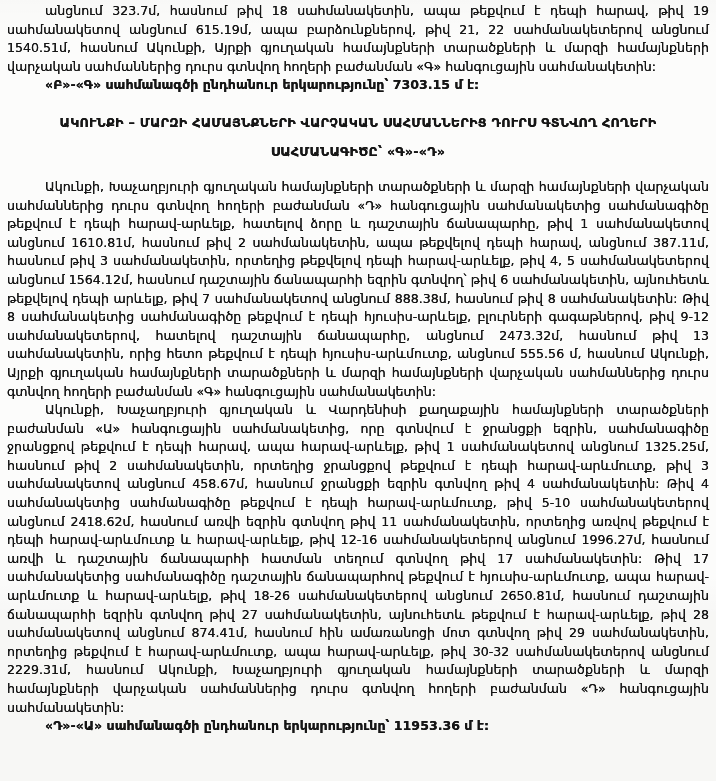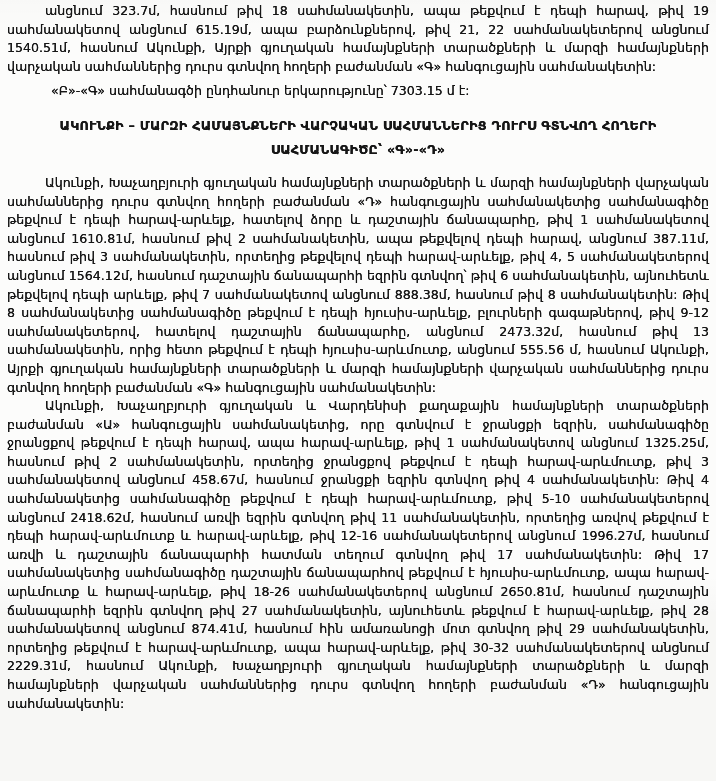--- a/index.html
+++ b/index.html
@@ -26,30 +26,31 @@
     font-size: 12.6px;
     line-height: 18.6px;
     text-align: justify;
   }
   .para {
     margin: 0;
     text-indent: 38px;
     text-shadow: 0 0 0.6px currentColor; 
   }
   .length-line {
-    margin: 6px;
+    margin: 0;
     text-indent: 38px;
     text-shadow: 0 0 0.6px currentColor;
+    font-weight: bold;
   }
   .section-heading {
     margin: 13px 26px 12px 26px;
     text-align: center;
     text-indent: 0;
     font-size: 12.8px;
-    line-height: 24px;
+    line-height: 29px;
     font-weight: bold;
     letter-spacing: 0.2px;
     text-shadow: 0 0 0.5px currentColor;
   }
 </style>
 </head>
 <body>
 
 <main class="page">
 
@@ -58,14 +59,15 @@
   <p class="length-line">«Բ»-«Գ» սահմանագծի ընդհանուր երկարությունը՝ 7303.15 մ է:</p>
 
   <h2 class="section-heading">ԱԿՈՒՆՔԻ – ՄԱՐԶԻ ՀԱՄԱՅՆՔՆԵՐԻ ՎԱՐՉԱԿԱՆ ՍԱՀՄԱՆՆԵՐԻՑ ԴՈՒՐՍ ԳՏՆՎՈՂ ՀՈՂԵՐԻ ՍԱՀՄԱՆԱԳԻԾԸ՝ «Գ»-«Դ»</h2>
 
   <p class="para">Ակունքի, Խաչաղբյուրի գյուղական համայնքների տարածքների և մարզի համայնքների վարչական սահմաններից դուրս գտնվող հողերի բաժանման «Դ» հանգուցային սահմանակետից սահմանագիծը թեքվում է դեպի հարավ-արևելք, հատելով ձորը և դաշտային ճանապարհը, թիվ 1 սահմանակետով անցնում 1610.81մ, հասնում թիվ 2 սահմանակետին, ապա թեքվելով դեպի հարավ, անցնում 387.11մ, հասնում թիվ 3 սահմանակետին, որտեղից թեքվելով դեպի հարավ-արևելք, թիվ 4, 5 սահմանակետերով անցնում 1564.12մ, հասնում դաշտային ճանապարհի եզրին գտնվող՝ թիվ 6 սահմանակետին, այնուհետև թեքվելով դեպի արևելք, թիվ 7 սահմանակետով անցնում 888.38մ, հասնում թիվ 8 սահմանակետին: Թիվ 8 սահմանակետից սահմանագիծը թեքվում է դեպի հյուսիս-արևելք, բլուրների գագաթներով, թիվ 9-12 սահմանակետերով, հատելով դաշտային ճանապարհը, անցնում 2473.32մ, հասնում թիվ 13 սահմանակետին, որից հետո թեքվում է դեպի հյուսիս-արևմուտք, անցնում 555.56 մ, հասնում Ակունքի, Այրքի գյուղական համայնքների տարածքների և մարզի համայնքների վարչական սահմաններից դուրս գտնվող հողերի բաժանման «Գ» հանգուցային սահմանակետին:</p>
 
 
 
   <p class="para">Ակունքի, Խաչաղբյուրի գյուղական և Վարդենիսի քաղաքային համայնքների տարածքների բաժանման «Ա» հանգուցային սահմանակետից, որը գտնվում է ջրանցքի եզրին, սահմանագիծը ջրանցքով թեքվում է դեպի հարավ, ապա հարավ-արևելք, թիվ 1 սահմանակետով անցնում 1325.25մ, հասնում թիվ 2 սահմանակետին, որտեղից ջրանցքով թեքվում է դեպի հարավ-արևմուտք, թիվ 3 սահմանակետով անցնում 458.67մ, հասնում ջրանցքի եզրին գտնվող թիվ 4 սահմանակետին: Թիվ 4 սահմանակետից սահմանագիծը թեքվում է դեպի հարավ-արևմուտք, թիվ 5-10 սահմանակետերով անցնում 2418.62մ, հասնում առվի եզրին գտնվող թիվ 11 սահմանակետին, որտեղից առվով թեքվում է դեպի հարավ-արևմուտք և հարավ-արևելք, թիվ 12-16 սահմանակետերով անցնում 1996.27մ, հասնում առվի և դաշտային ճանապարհի հատման տեղում գտնվող թիվ 17 սահմանակետին: Թիվ 17 սահմանակետից սահմանագիծը դաշտային ճանապարհով թեքվում է հյուսիս-արևմուտք, ապա հարավ-արևմուտք և հարավ-արևելք, թիվ 18-26 սահմանակետերով անցնում 2650.81մ, հասնում դաշտային ճանապարհի եզրին գտնվող թիվ 27 սահմանակետին, այնուհետև թեքվում է հարավ-արևելք, թիվ 28 սահմանակետով անցնում 874.41մ, հասնում հին ամառանոցի մոտ գտնվող թիվ 29 սահմանակետին, որտեղից թեքվում է հարավ-արևմուտք, ապա հարավ-արևելք, թիվ 30-32 սահմանակետերով անցնում 2229.31մ, հասնում Ակունքի, Խաչաղբյուրի գյուղական համայնքների տարածքների և մարզի համայնքների վարչական սահմաններից դուրս գտնվող հողերի բաժանման «Դ» հանգուցային սահմանակետին:</p>
 
+  <p class="length-line">«Դ»-«Ա» սահմանագծի ընդհանուր երկարությունը՝ 11953.36 մ է:</p>
 
 </main>
 
 </body></html>

